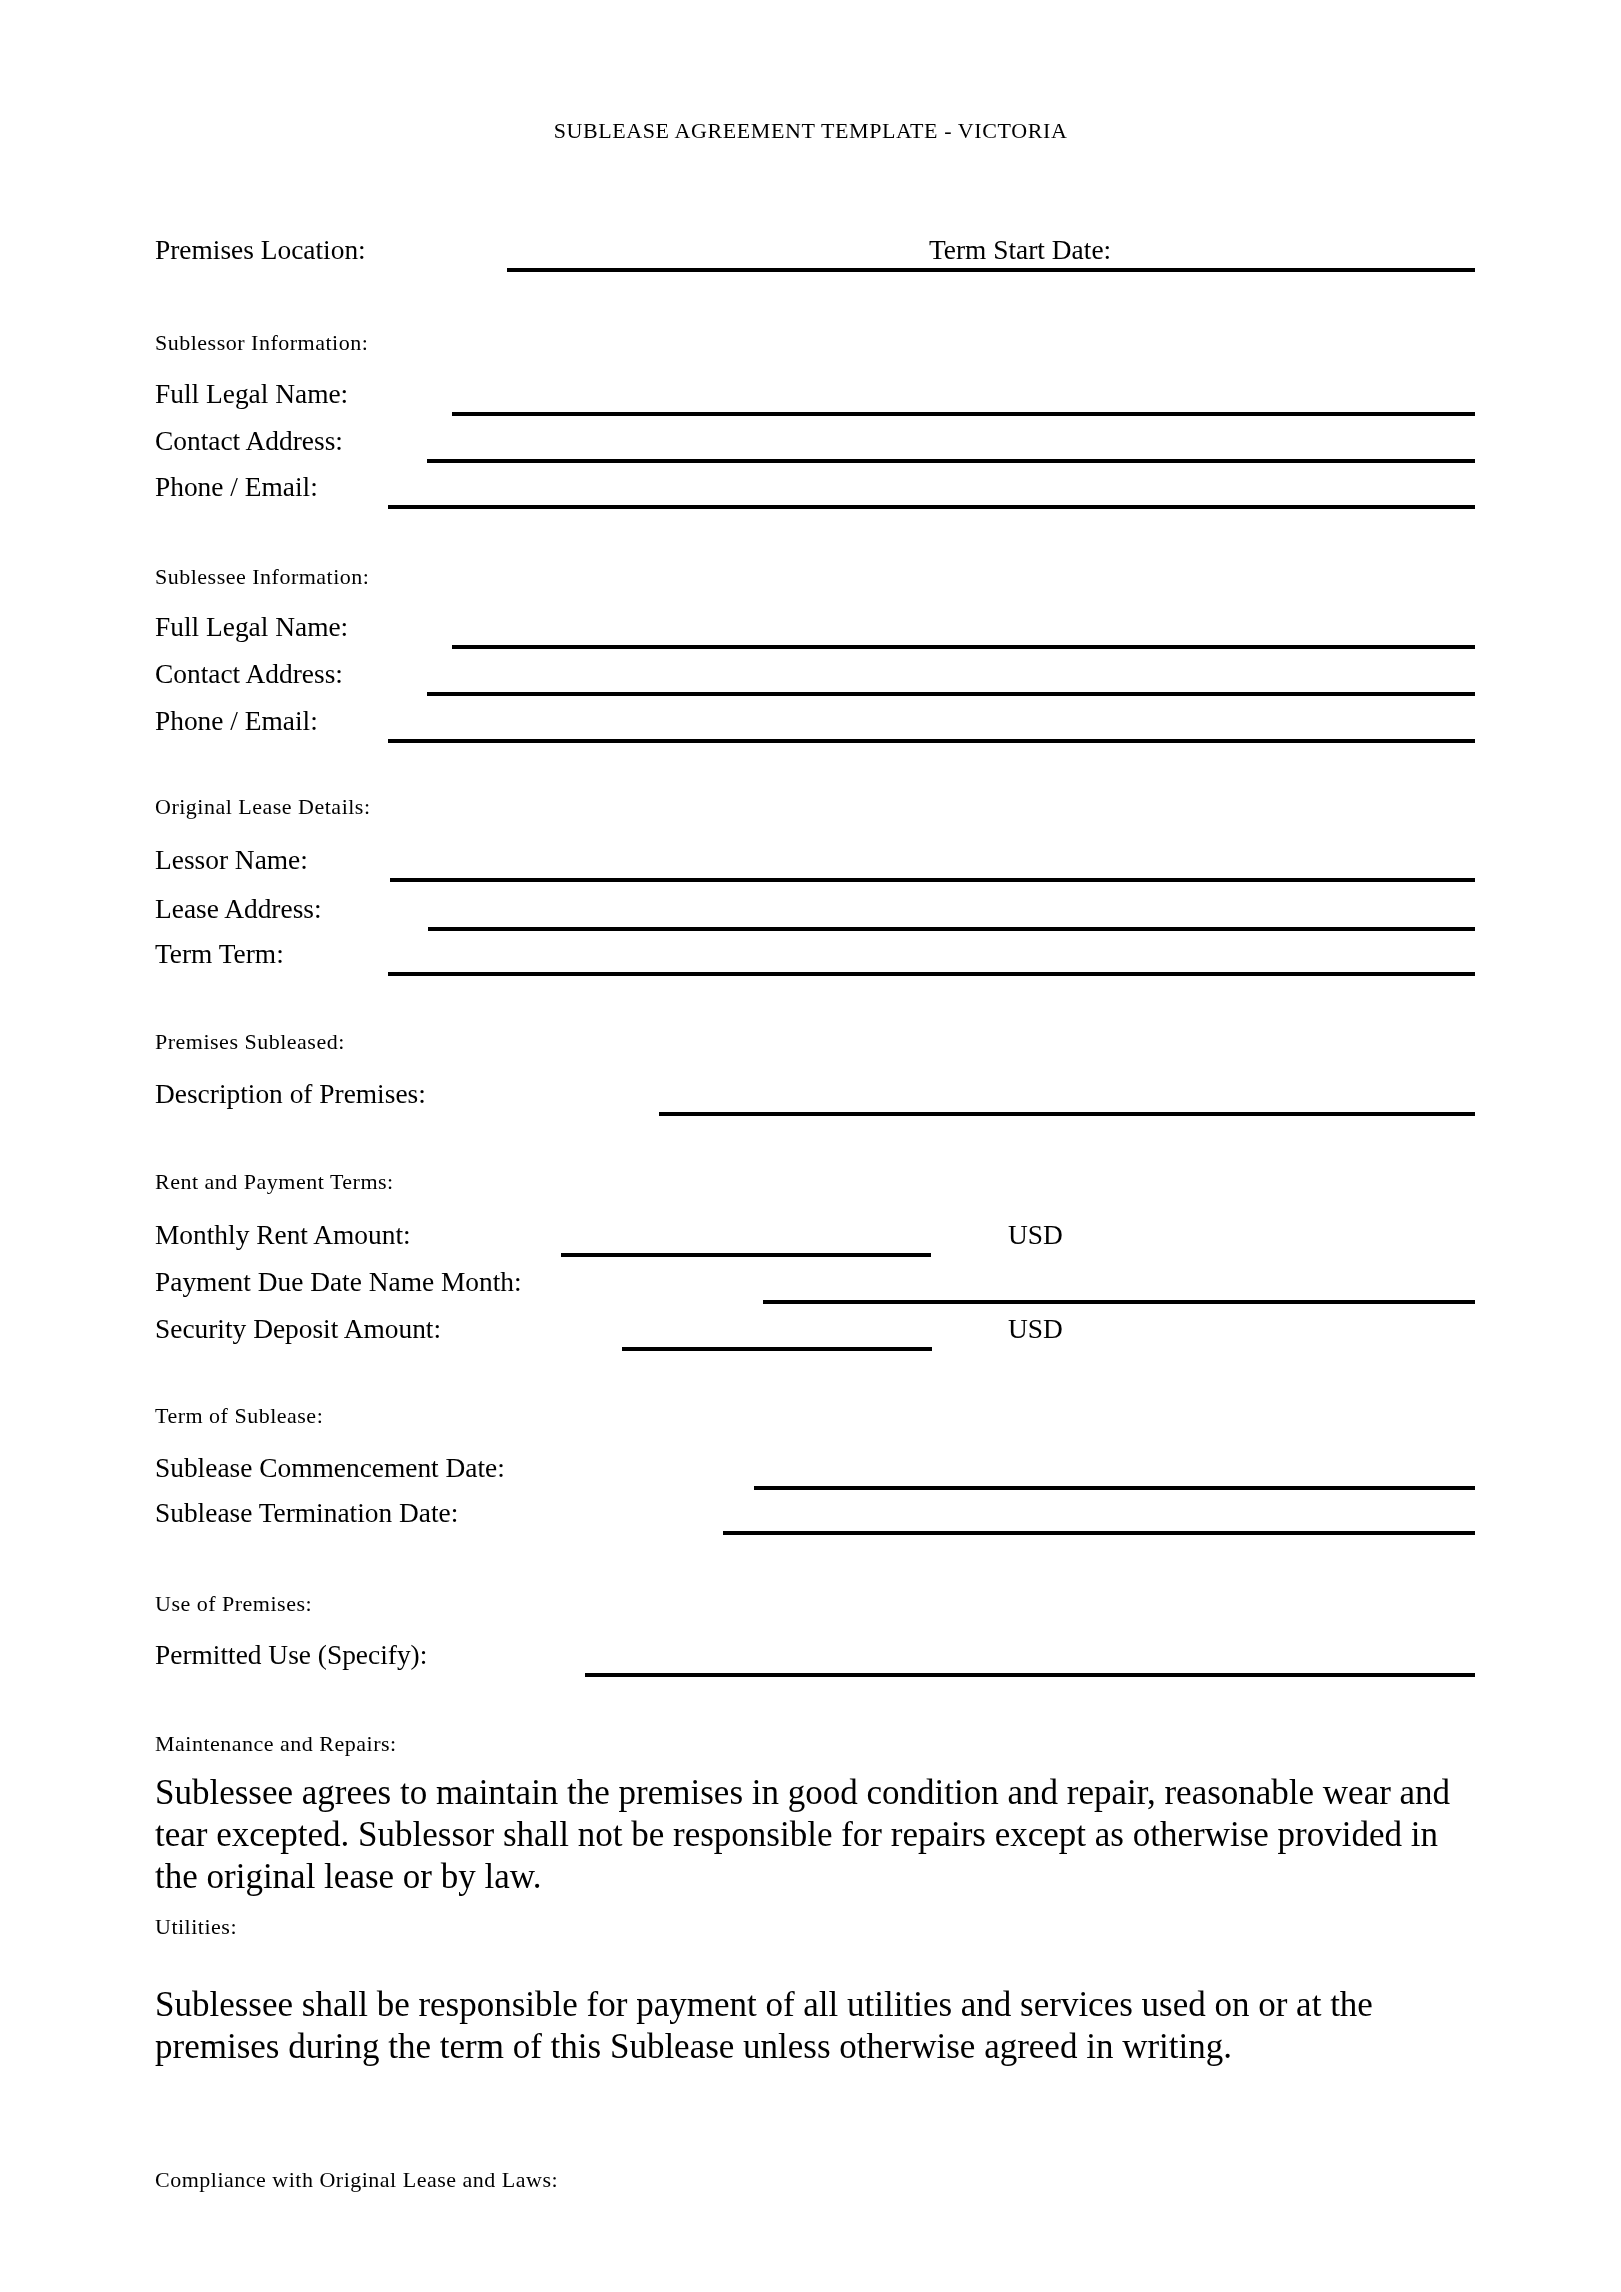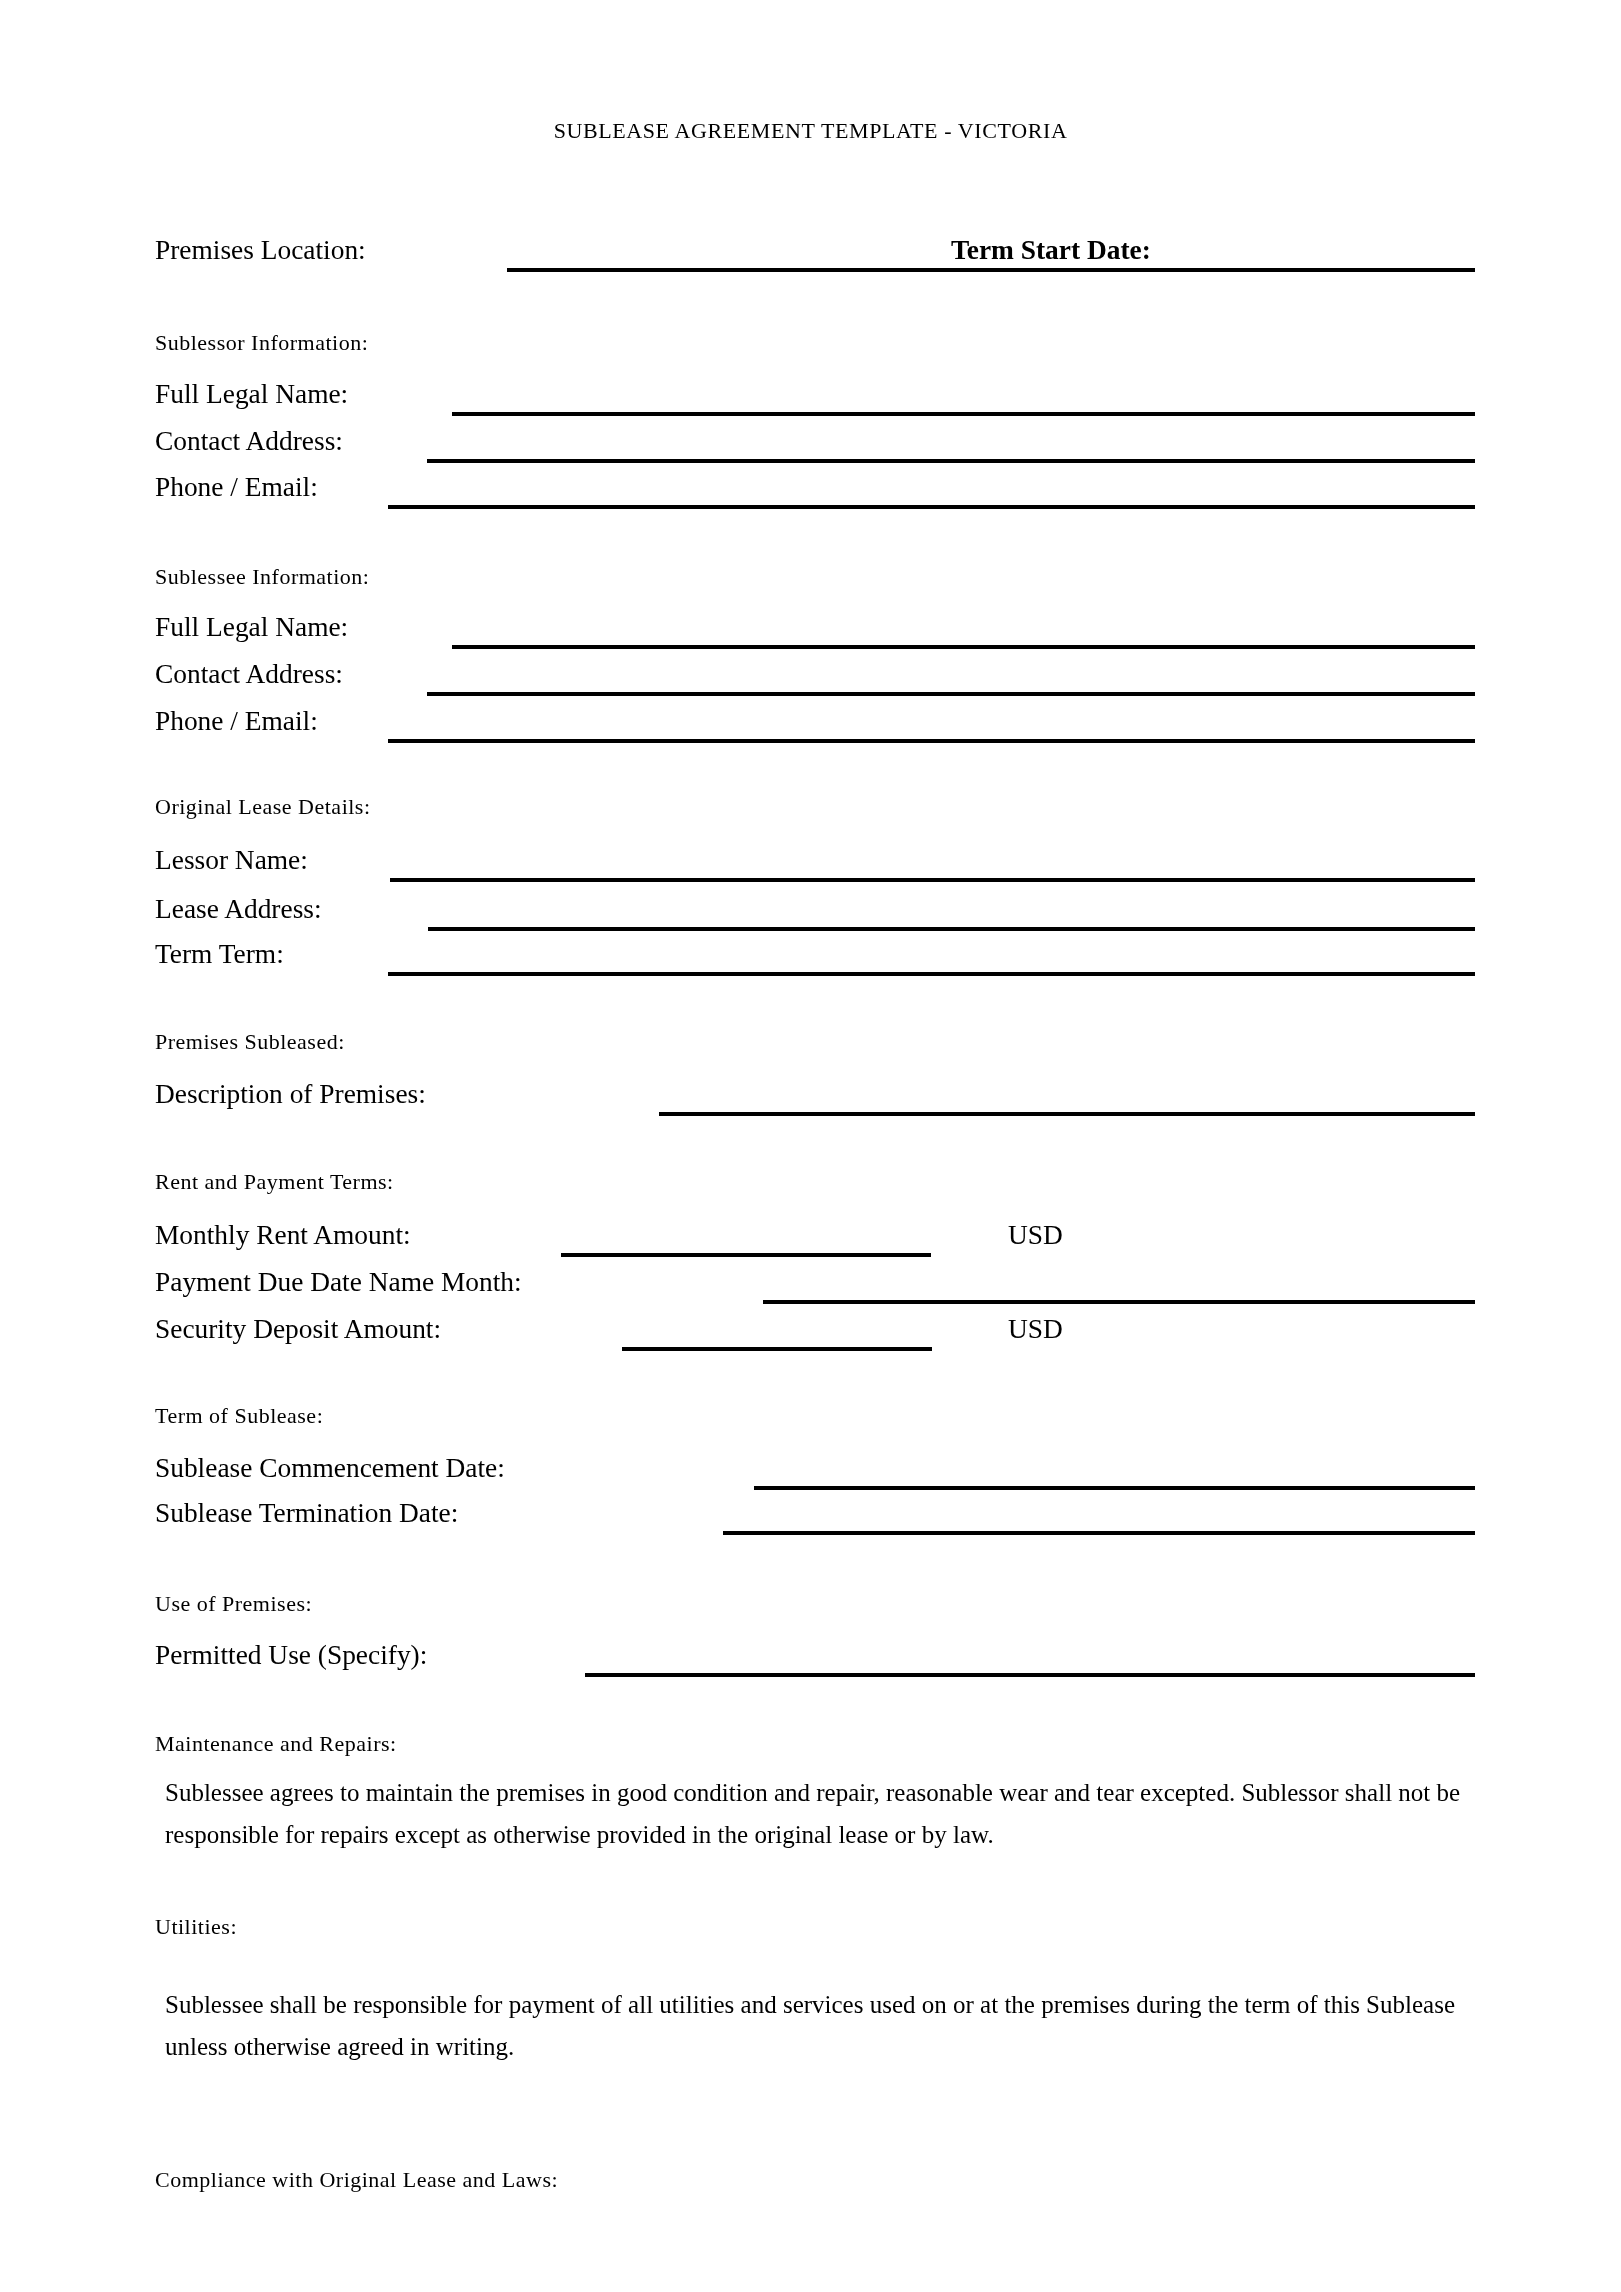--- a/index.html
+++ b/index.html
@@ -42,27 +42,27 @@
     font-size: 27.4px;
     white-space: nowrap;
     text-align: center;
   }
   .uline {
     position: absolute;
     bottom: 0;
     height: 3.9px;
     background: #000000;
   }
-  .overlabel { left: 796px; font-weight: bold; }
+  .overlabel { left: 774px; }
   .usd { left: 853px; }
   .para {
     position: absolute;
-    left: 165px;
+    left: 155px;
     right: 146px;
-    font-size: 25px;
+    font-size: 35px;
     line-height: 42px;
     text-align: left;
   }
 </style>
 </head>
 <body>
 
 <div class="page">
 
   <div class="title">SUBLEASE AGREEMENT TEMPLATE - VICTORIA</div>

